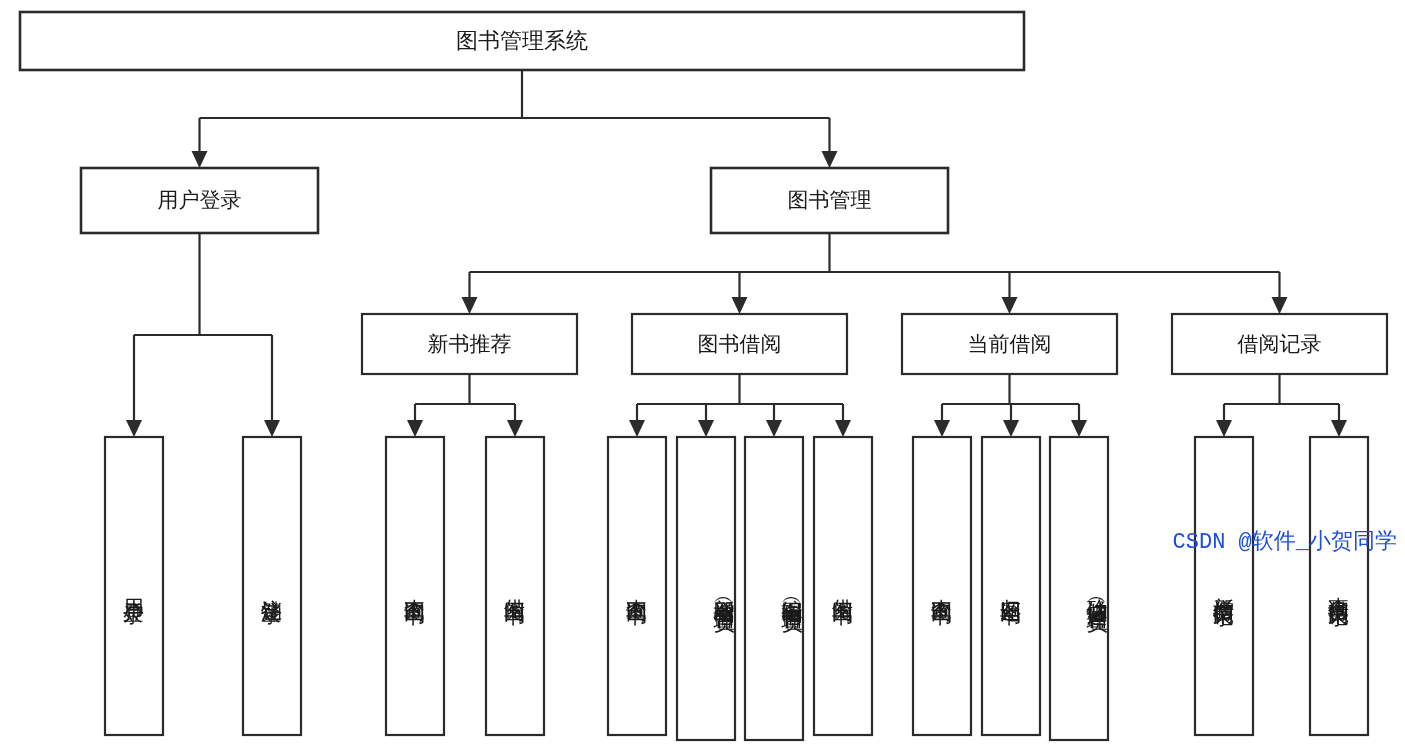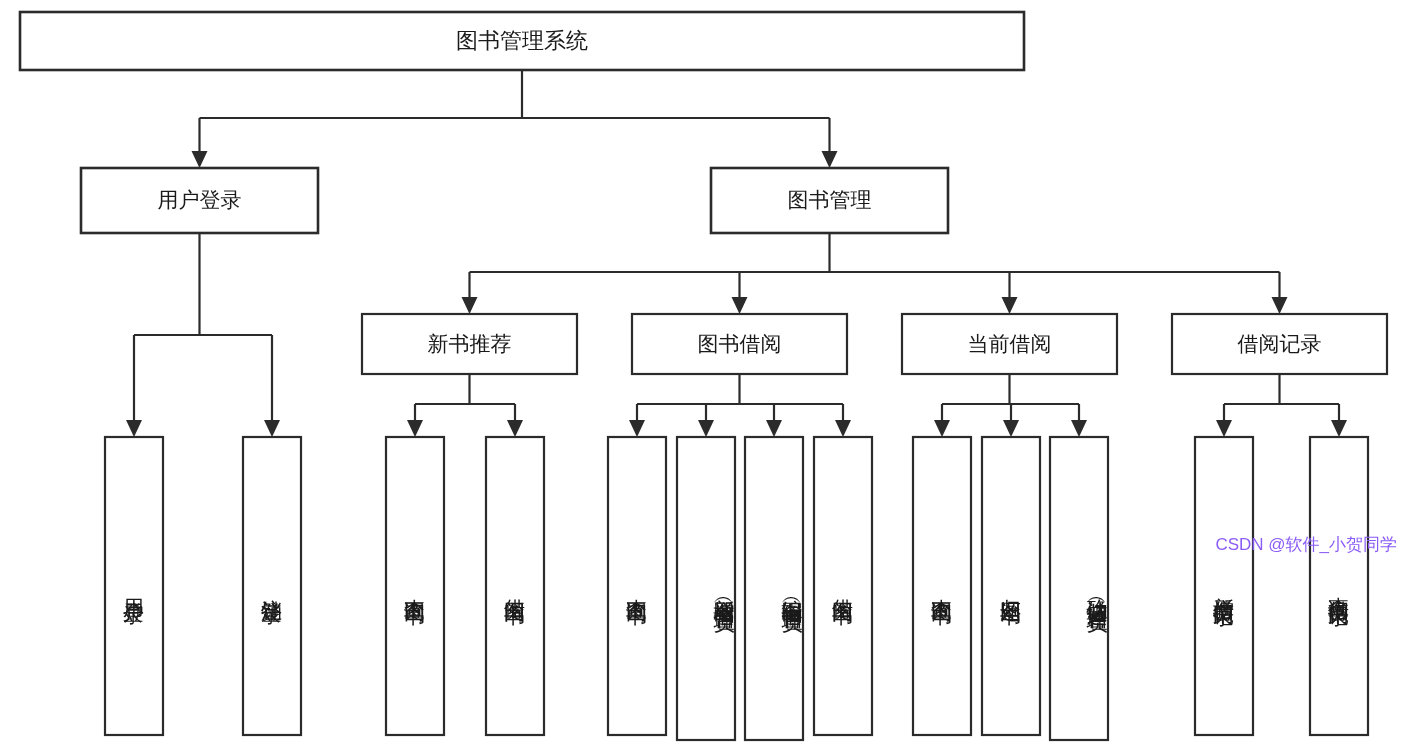--- a/index.html
+++ b/index.html
@@ -69,23 +69,23 @@
     display: flex;
     justify-content: center;
     pointer-events: none;
   }
   .vlabel.align-center { align-items: center; }
   .vlabel.align-start { align-items: flex-start; padding-top: 4px; box-sizing: border-box; }
   .watermark {
     position: absolute;
     right: 8px;
     bottom: 4px;
-    font-family: Liberation Sans, sans-serif;
-    font-size: 17px;
-    color: #8b5cf6;
+    font-family: Liberation Mono, monospace;
+    font-size: 22px;
+    color: #1d4ed8;
     white-space: nowrap;
     user-select: none;
   }
 </style>
 </head>
 <body>
 
 <div id="diagram-root">
   <svg class="diagram-canvas" id="canvas" viewBox="0 0 1405 747" xmlns="http://www.w3.org/2000/svg">
       <g>

